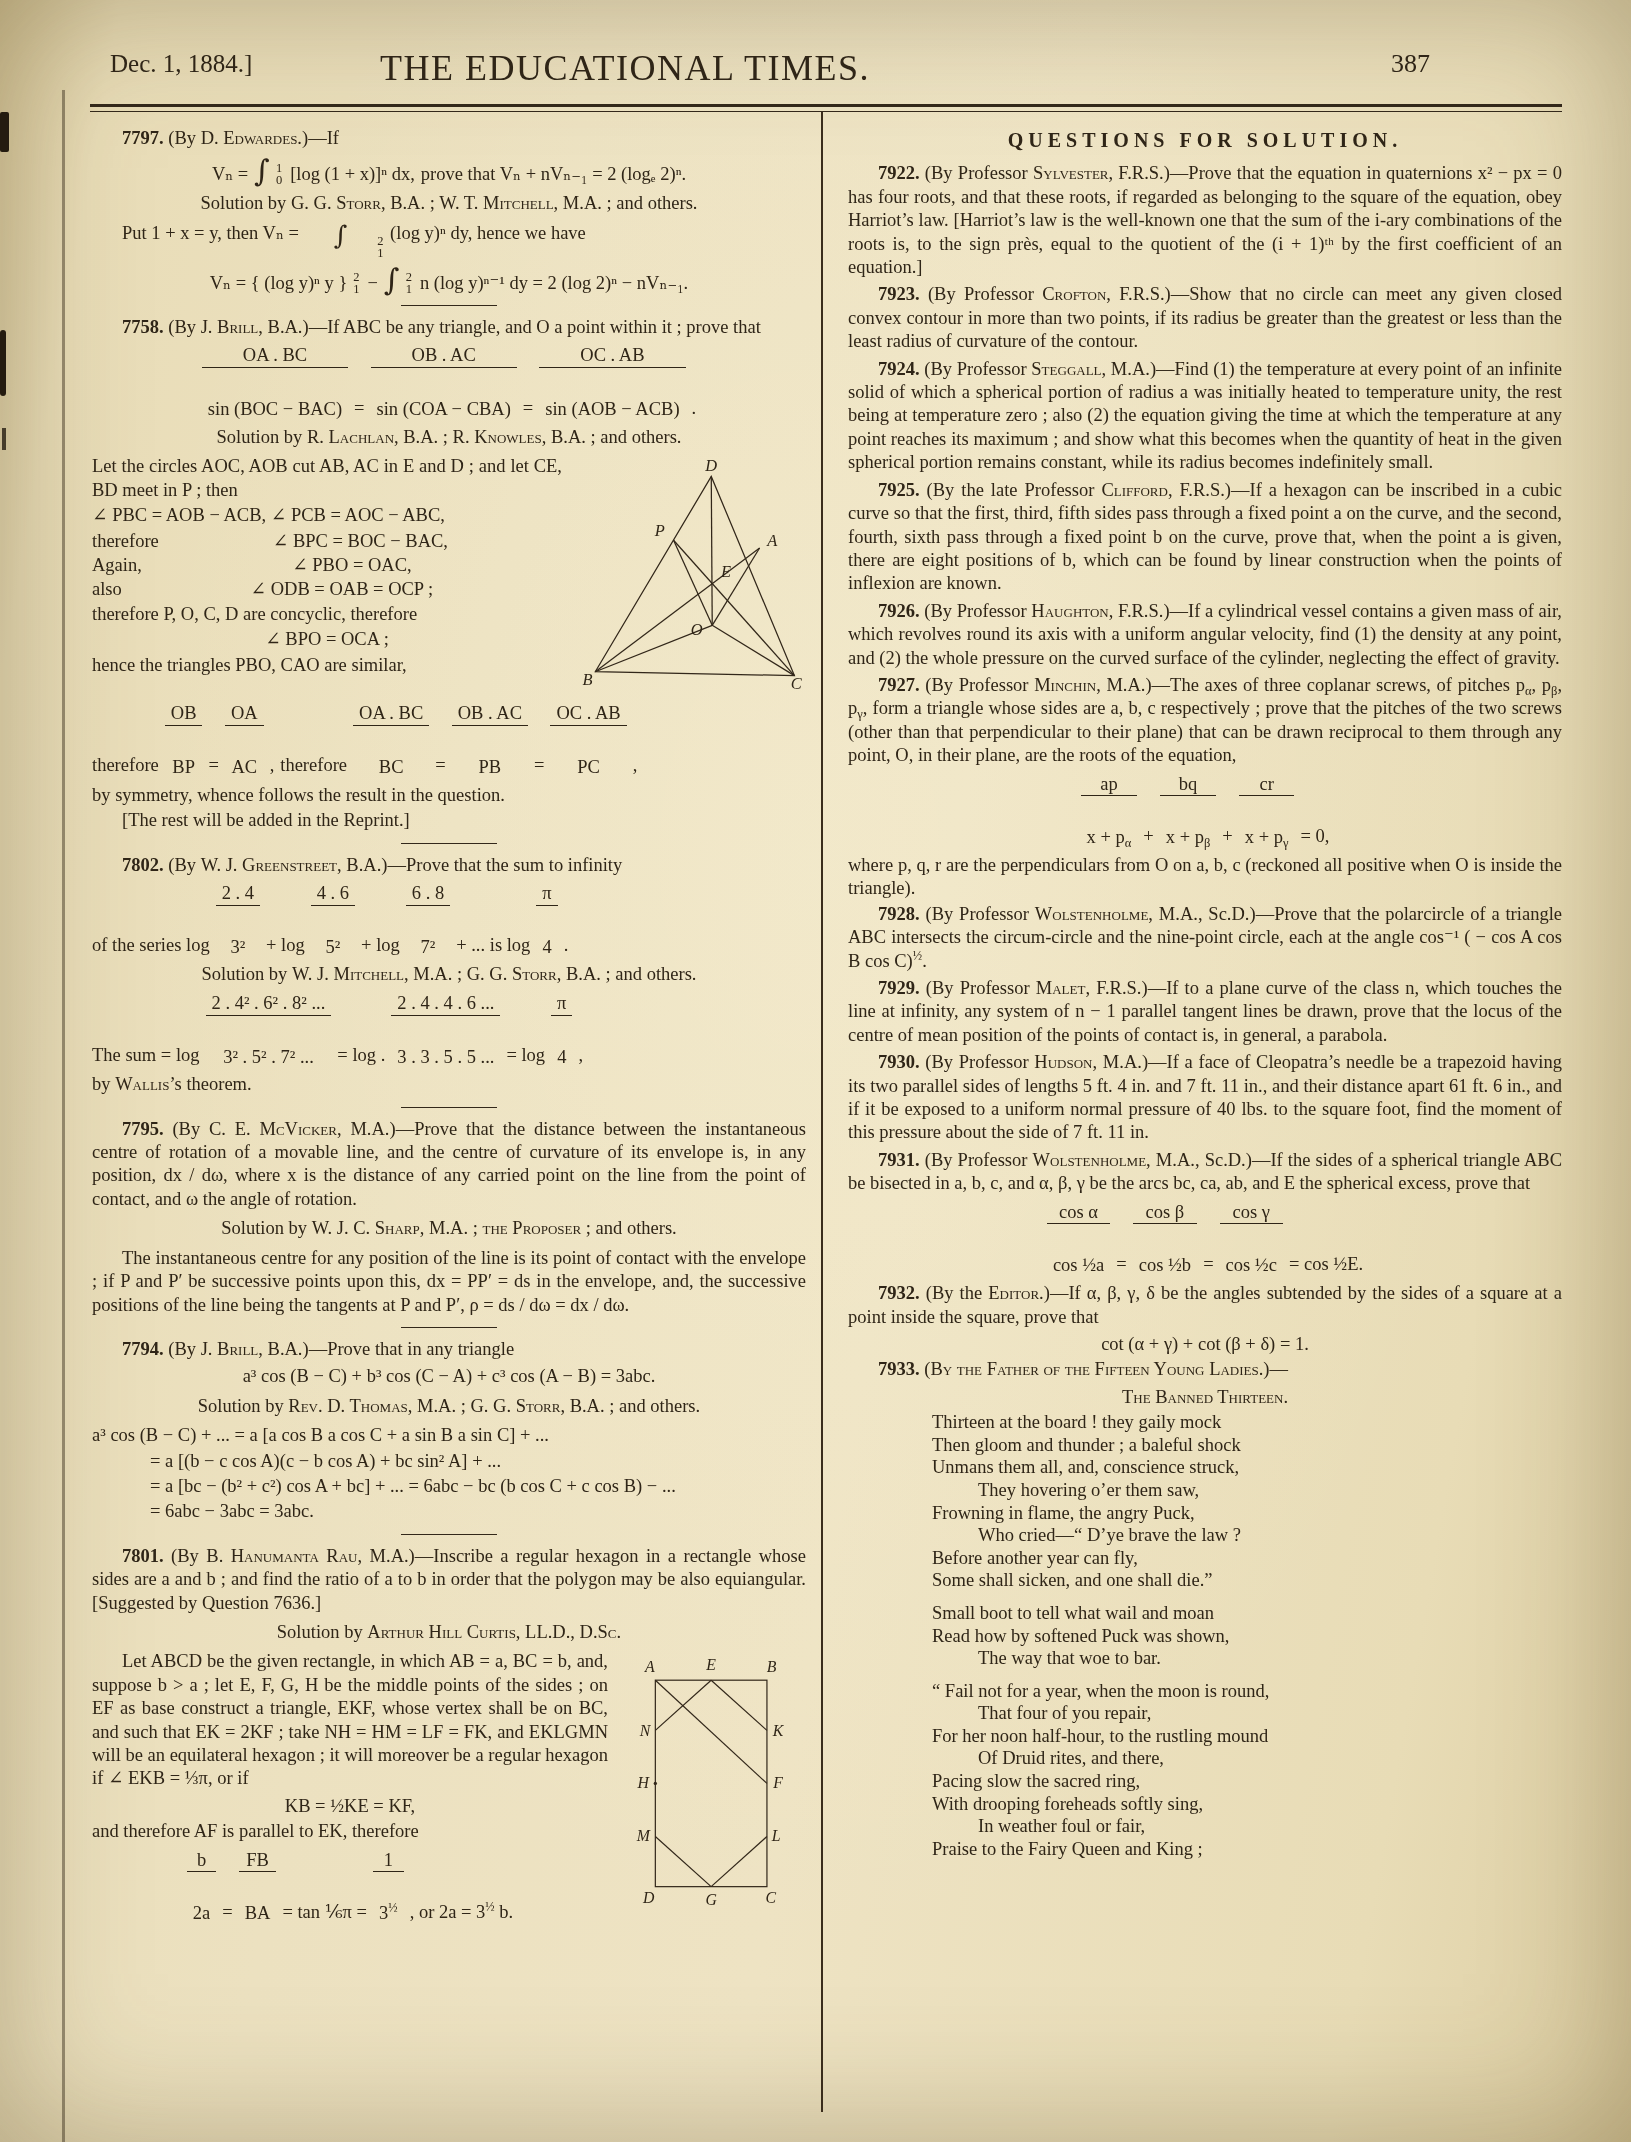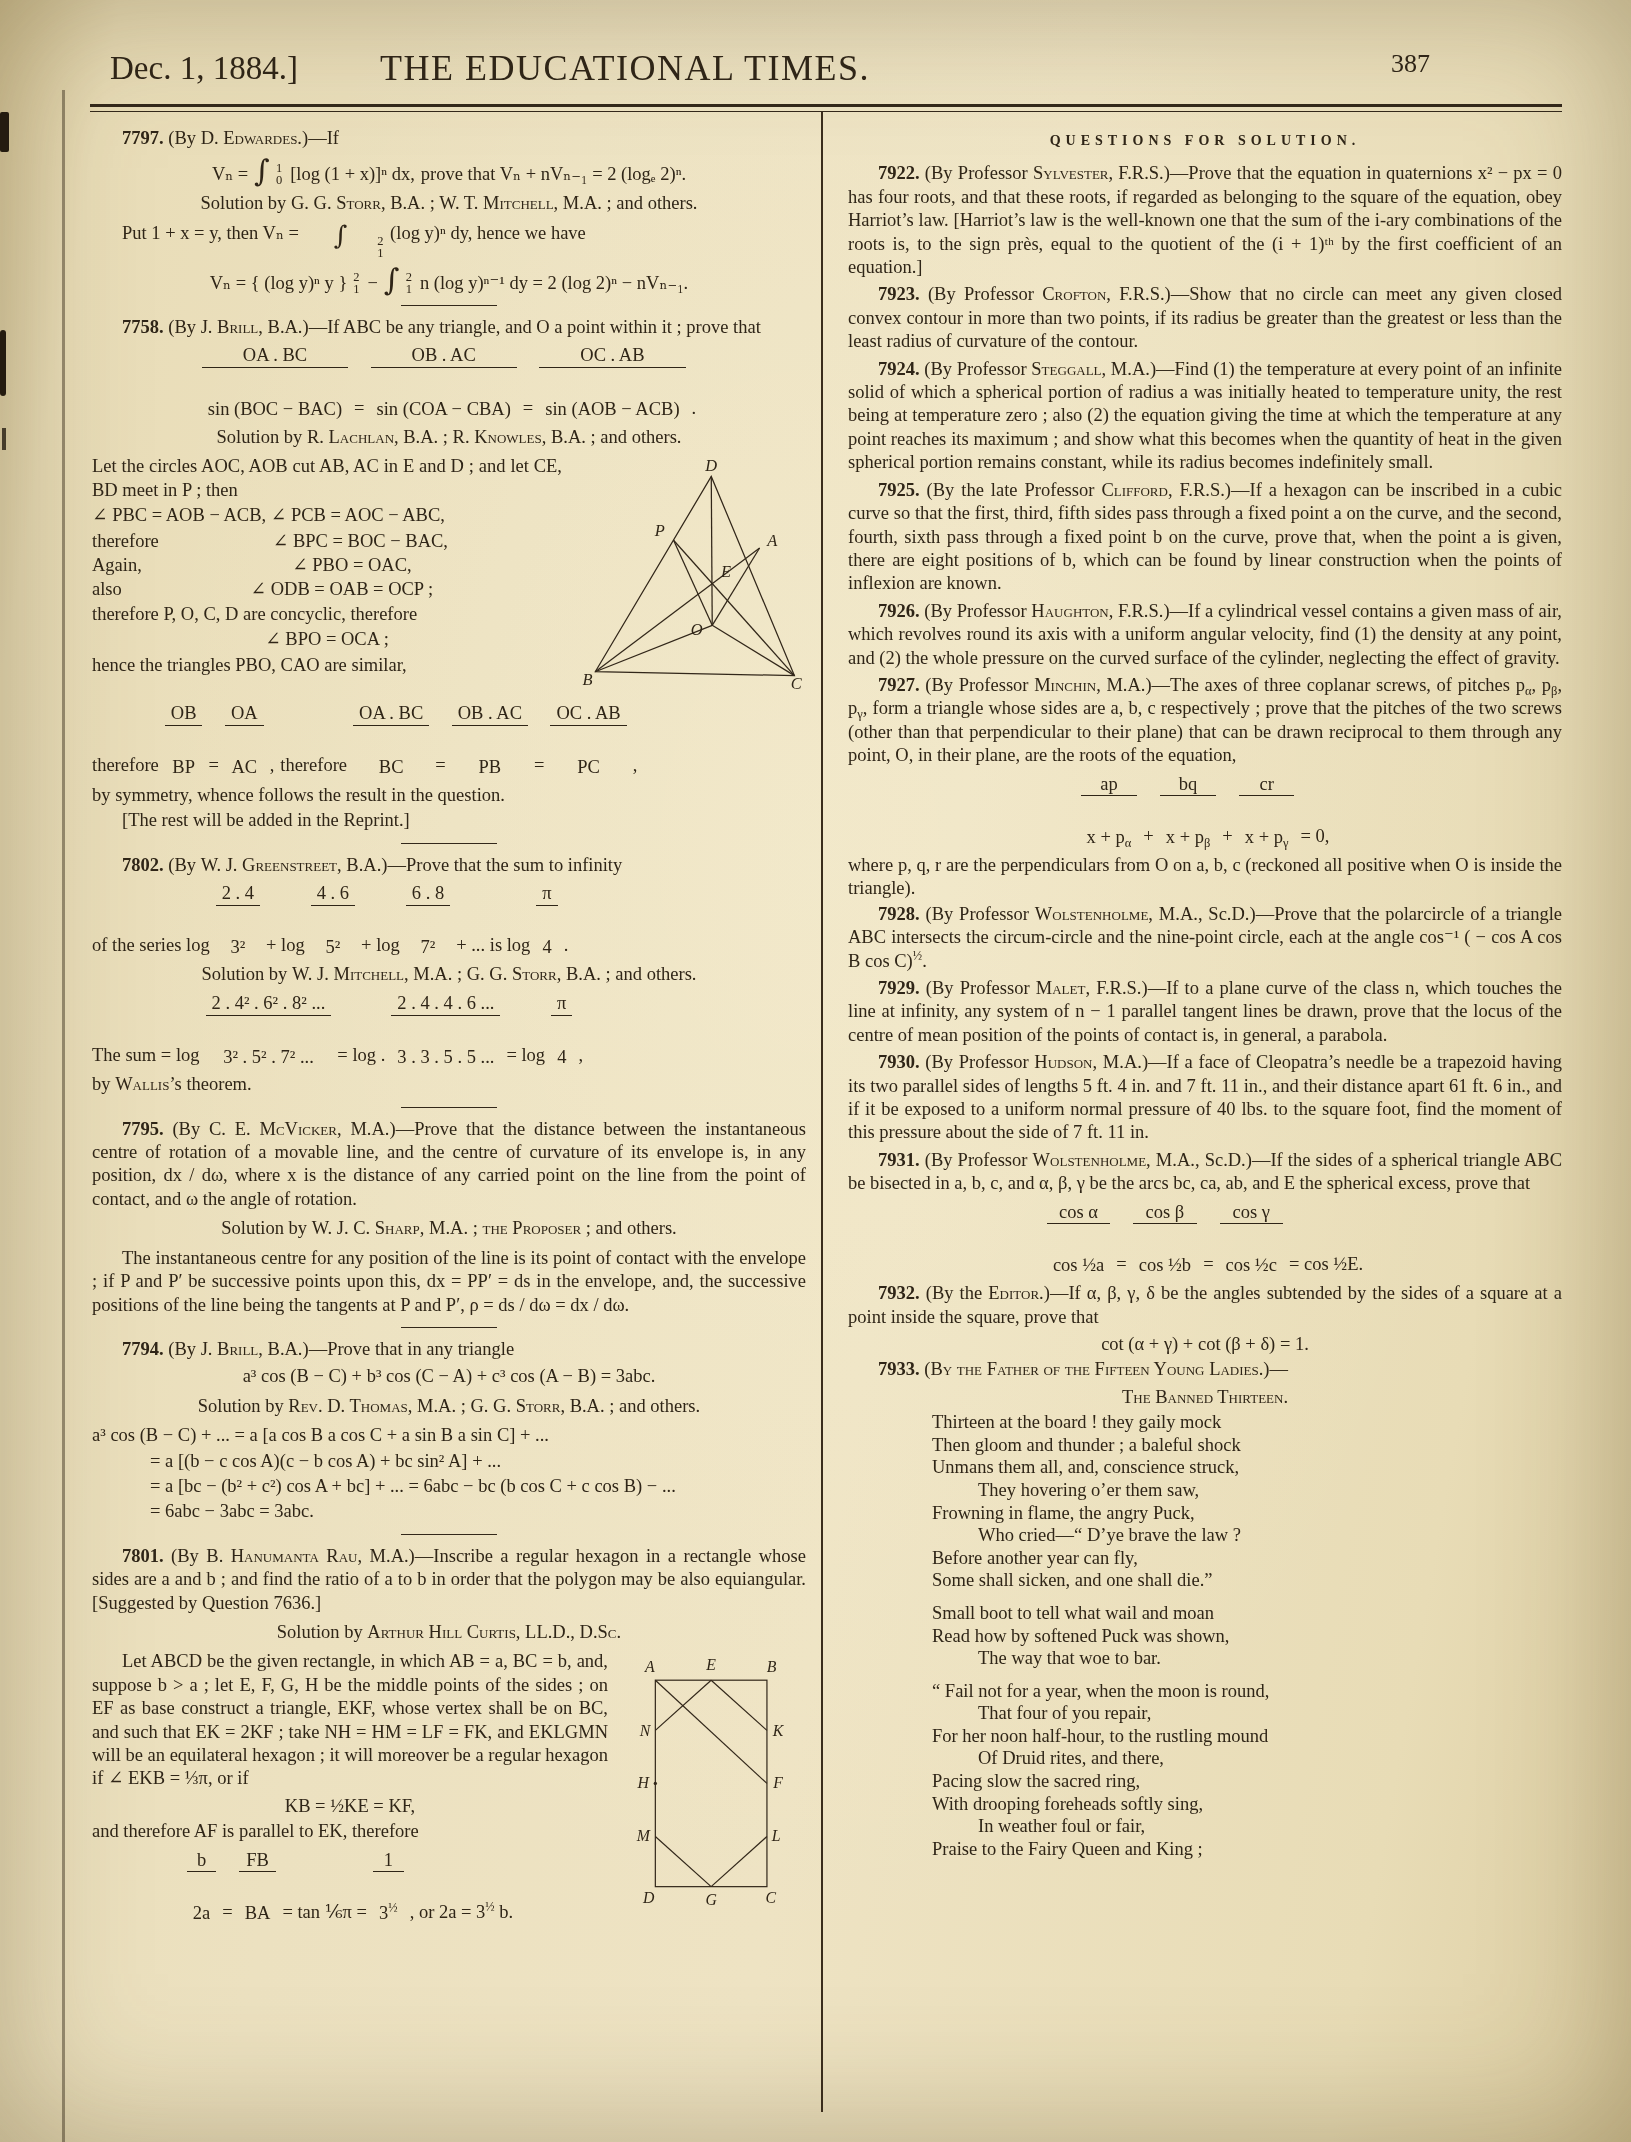--- a/index.html
+++ b/index.html
@@ -5,21 +5,21 @@
   html,body{margin:0;padding:0;}
   body{
     width:1631px;height:2142px;position:relative;overflow:hidden;
     background:
       radial-gradient(ellipse at 50% 40%, rgba(255,250,225,.25), rgba(0,0,0,0) 60%),
       linear-gradient(100deg,#d8c99e 0%,#e9ddb8 6%,#ece1c0 30%,#eee3c3 55%,#e8dcb6 85%,#dccda2 100%);
     box-shadow:inset 0 0 140px rgba(90,70,30,.38);
     font-family:"Liberation Serif","DejaVu Serif",serif;
     color:#2f2517;
   }
-  .hdr-date{position:absolute;left:110px;top:50px;font-size:33px;}
+  .hdr-date{position:absolute;left:110px;top:50px;font-size:25px;}
   .hdr-title{position:absolute;left:280px;top:47px;width:690px;text-align:center;font-size:36px;letter-spacing:1.5px;}
   .hdr-page{position:absolute;left:1320px;top:49px;width:110px;text-align:right;font-size:26px;}
   .rule2{position:absolute;left:90px;top:104px;width:1472px;height:4px;border-top:3px solid #33281a;border-bottom:1.6px solid #33281a;}
   .vrule{position:absolute;left:821px;top:112px;width:2px;height:2000px;background:#3a2d1c;}
   .gutter{position:absolute;left:62px;top:90px;width:3px;height:2052px;background:rgba(52,40,22,.45);}
   .bmark1{position:absolute;left:0;top:112px;width:9px;height:40px;background:#241b10;border-radius:2px;}
   .bmark2{position:absolute;left:0;top:330px;width:6px;height:66px;background:#241b10;border-radius:3px;}
   .bmark3{position:absolute;left:2px;top:428px;width:4px;height:22px;background:rgba(36,27,16,.8);}
 
   .col{position:absolute;top:127px;width:714px;font-size:18.5px;line-height:23.4px;text-align:justify;}
@@ -27,21 +27,21 @@
   #colR{left:848px;}
 
   .pp{margin:0 0 4px;text-indent:30px;}
   .nl{margin:0 0 2px;text-indent:0;}
   .sol{text-align:center;text-indent:0;margin:6px 0;}
   .ctr{text-align:center;text-indent:0;margin:2px 0;}
   .qn{font-weight:bold;}
   .sc{font-variant:small-caps;}
   .it{}
   .sep{width:96px;border-top:1.5px solid #33281a;margin:10px auto;}
-  .qhead{text-align:center;text-indent:0;letter-spacing:5px;font-weight:bold;font-size:14px;margin:2px 0 10px;}
+  .qhead{text-align:center;text-indent:0;letter-spacing:5px;font-weight:bold;font-size:20px;margin:2px 0 10px;}
 
   .eqr{display:flex;align-items:flex-end;justify-content:center;text-indent:0;margin:6px 0;column-gap:6px;flex-wrap:nowrap;}
   .eqr.left{justify-content:flex-start;}
   .eqr.clr{clear:both;}
   .fr{display:inline-flex;flex-direction:column;text-align:center;line-height:1.12;vertical-align:middle;}
   .fr .n{border-bottom:1.5px solid #2f2517;padding:0 6px 1px;}
   .fr .d{padding:1px 6px 0;margin-top:30px;}
   .ig{font-size:30px;line-height:1;font-family:"DejaVu Serif",serif;display:inline-block;vertical-align:middle;}
   .lm{display:inline-flex;flex-direction:column;font-size:12.5px;line-height:12px;vertical-align:-6px;text-align:left;margin:0 2px 0 0;}
   .sp{font-size:12.5px;vertical-align:7px;line-height:0;}

